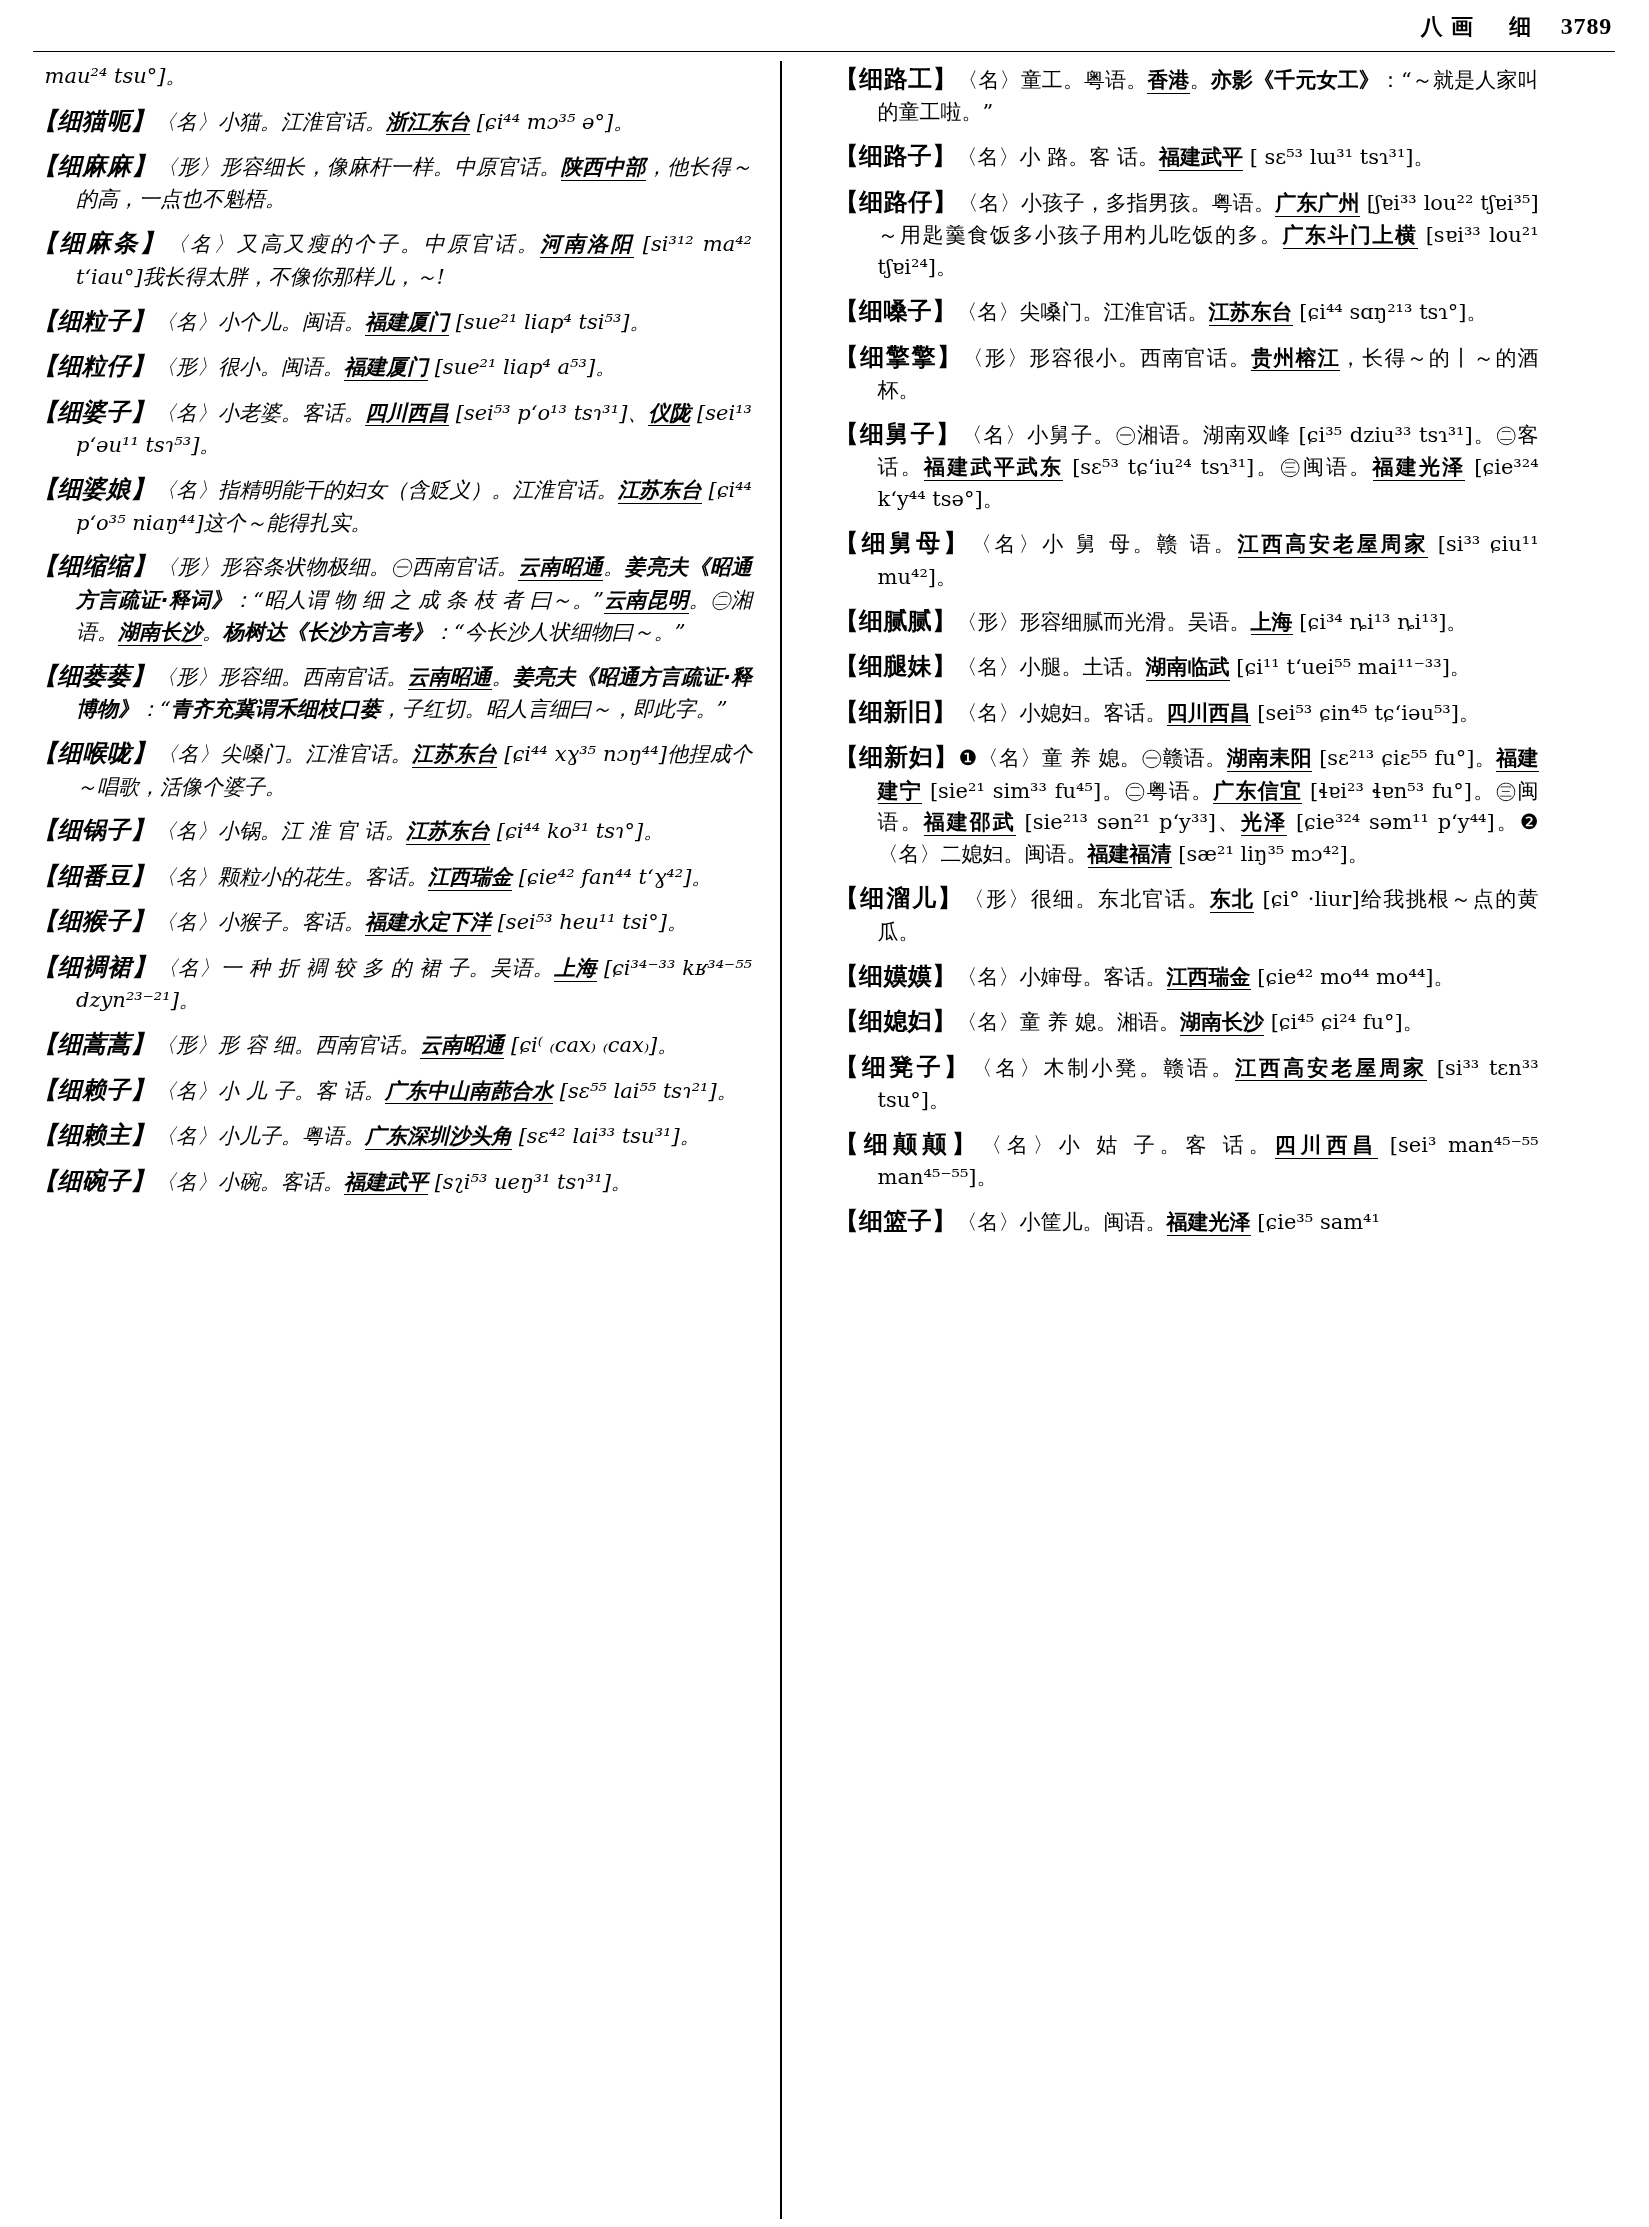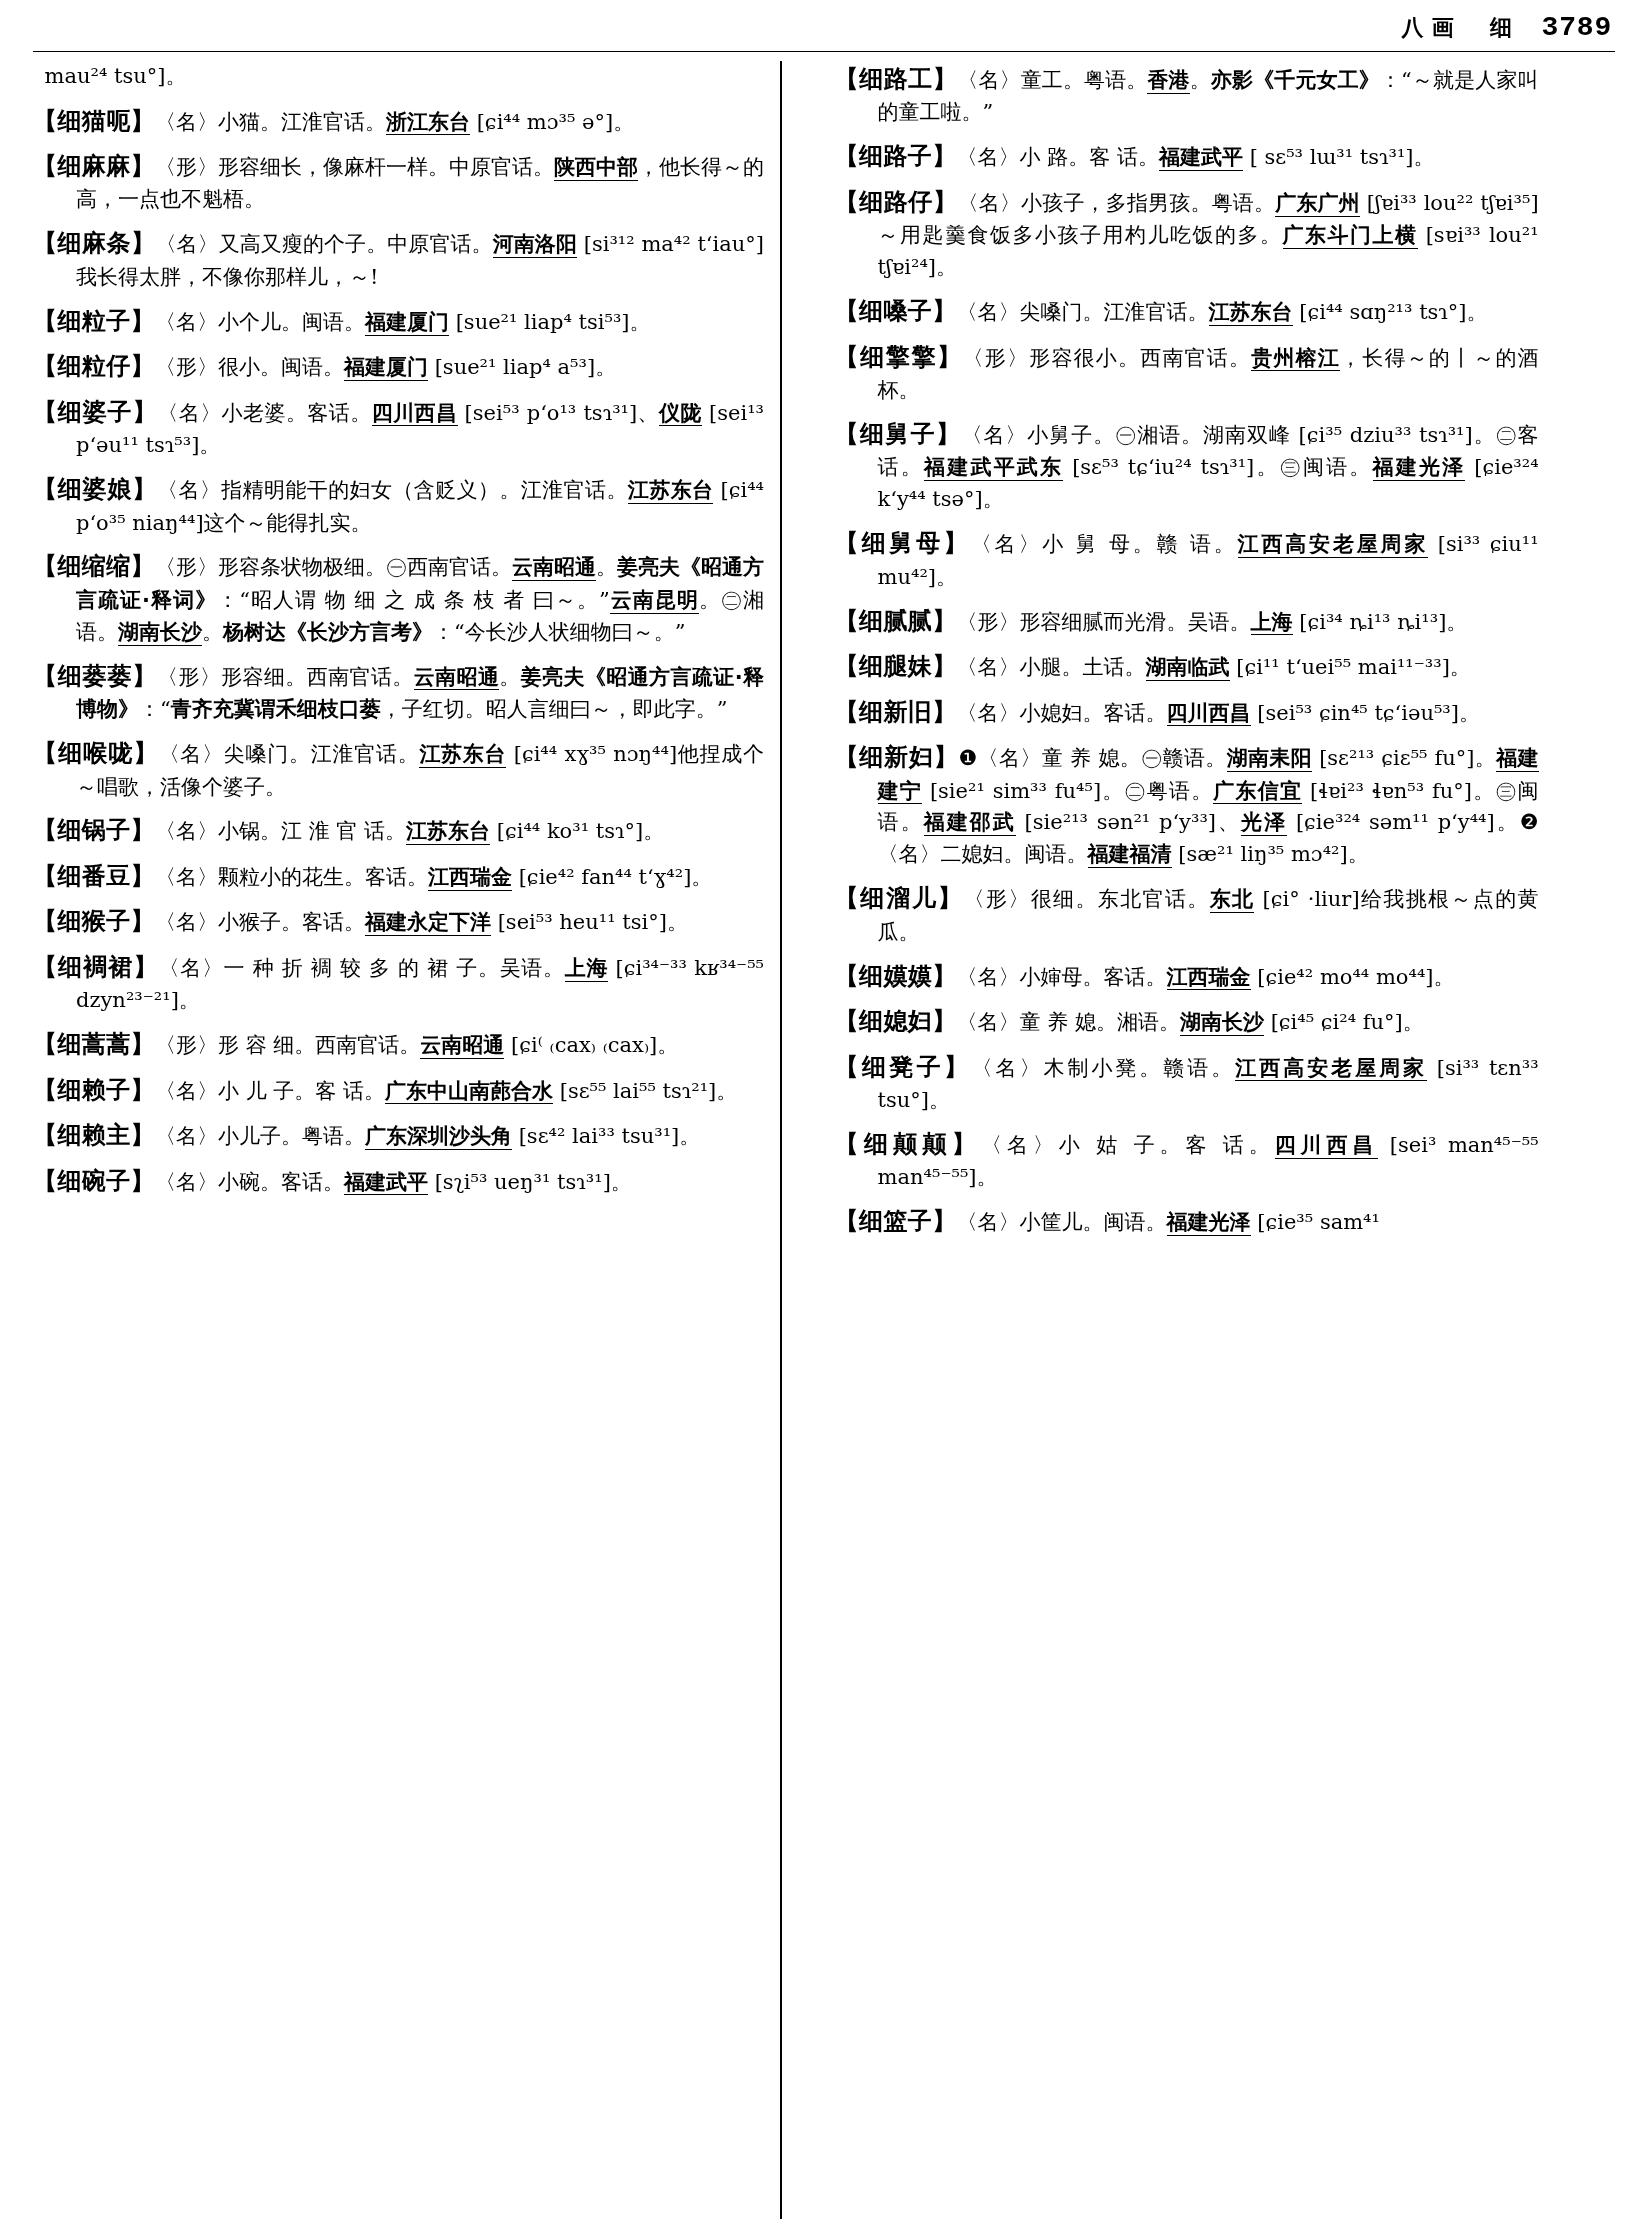--- a/index.html
+++ b/index.html
@@ -29,22 +29,22 @@
     display: flex;
     align-items: baseline;
     gap: 28px;
     font-family: "DejaVu Sans", sans-serif;
     font-weight: bold;
     font-size: 22px;
     letter-spacing: 1.6px;
   }
   .runhead .stroke { letter-spacing: 8.2px; }
   .runhead .pageno {
-    font-family: Liberation Mono, monospace;
-    font-size: 28px;
+    font-family: Liberation Serif, serif;
+    font-size: 24px;
     letter-spacing: 0.8px;
   }
   .rule-top {
     position: absolute;
     top: 51px;
     left: 33px;
     right: 30px;
     border-top: 1.6px solid #000;
   }
   
@@ -53,21 +53,21 @@
     top: 61px;
     left: 33px;
     right: 30px;
     bottom: 8.2px;
     display: flex;
   }
   .col {
     width: 747px;
     box-sizing: border-box;
   }
-  .col.left { padding-right: 16px; }
+  .col.left { padding-right: 28px; font-style: italic; }
   .col.right { padding-left: 43px; }
   .divider {
     width: 1.6px;
     background: #000;
     margin: 0 10px 0 0;
     align-self: stretch;
   }
   
   .entry {
     font-size: 21px;

